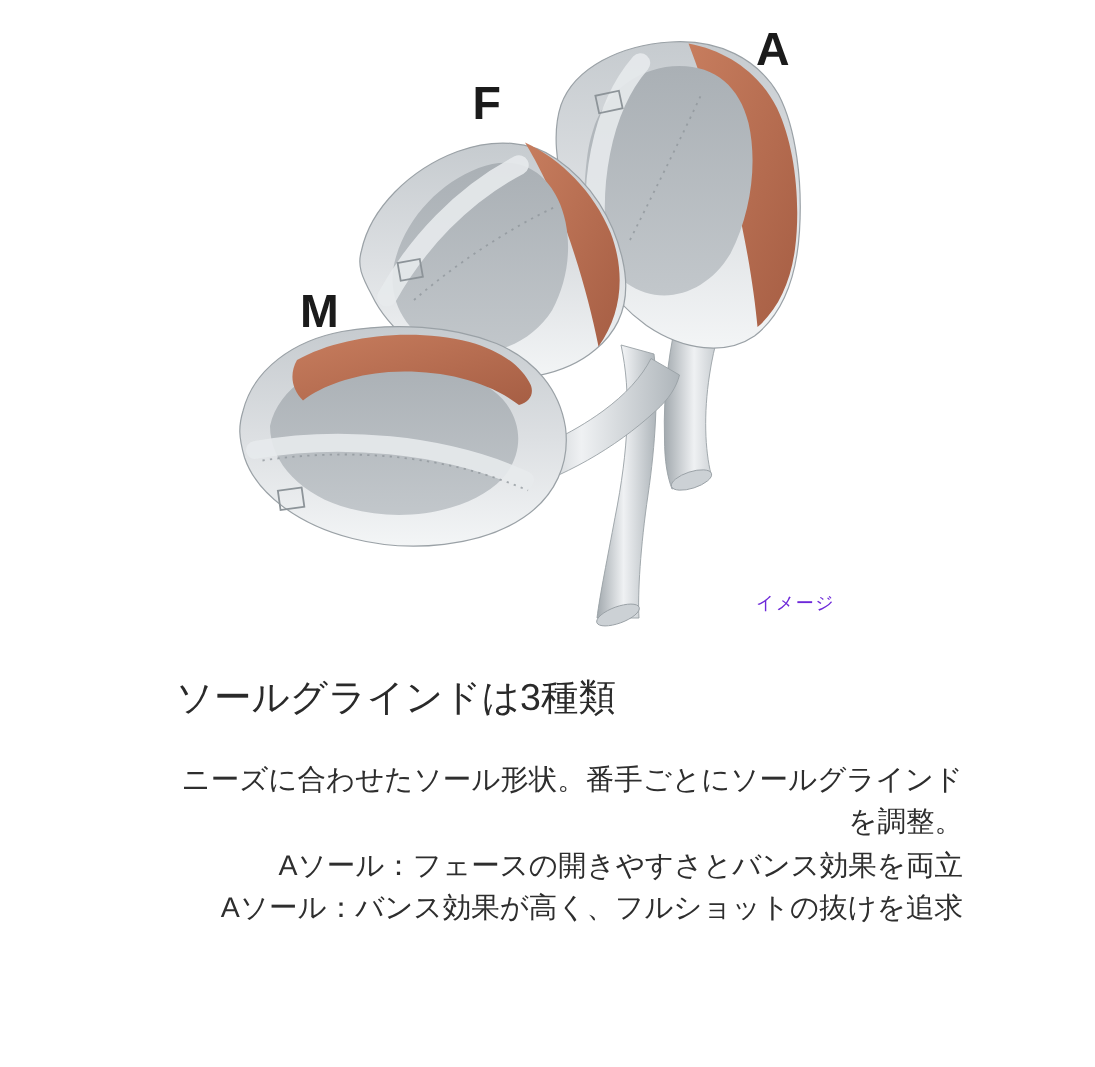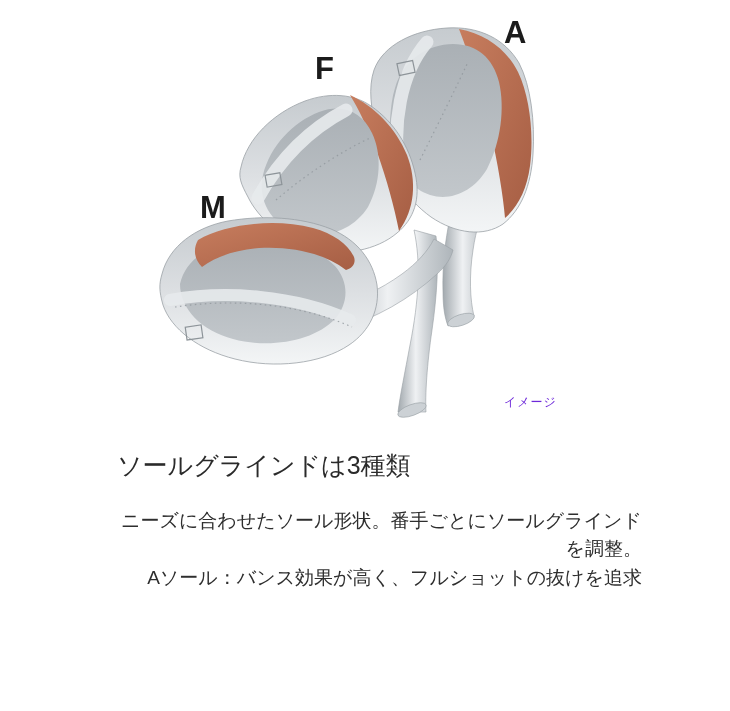--- a/index.html
+++ b/index.html
@@ -113,15 +113,16 @@
   <span class="sole-label label-a">A</span>
   <span class="sole-label label-f">F</span>
   <span class="sole-label label-m">M</span>
   <span class="caption">イメージ</span>
 </div>
 
 <div class="description">
   <h2>ソールグラインドは3種類</h2>
   <div class="para">
     <p class="line">ニーズに合わせたソール形状。番手ごとにソールグラインドを調整。</p>
+    <p class="line">Aソール：フェースの開きやすさとバンス効果を両立</p>
     <p class="line">Aソール：バンス効果が高く、フルショットの抜けを追求</p>
   </div>
 </div>
 
 </body></html>

